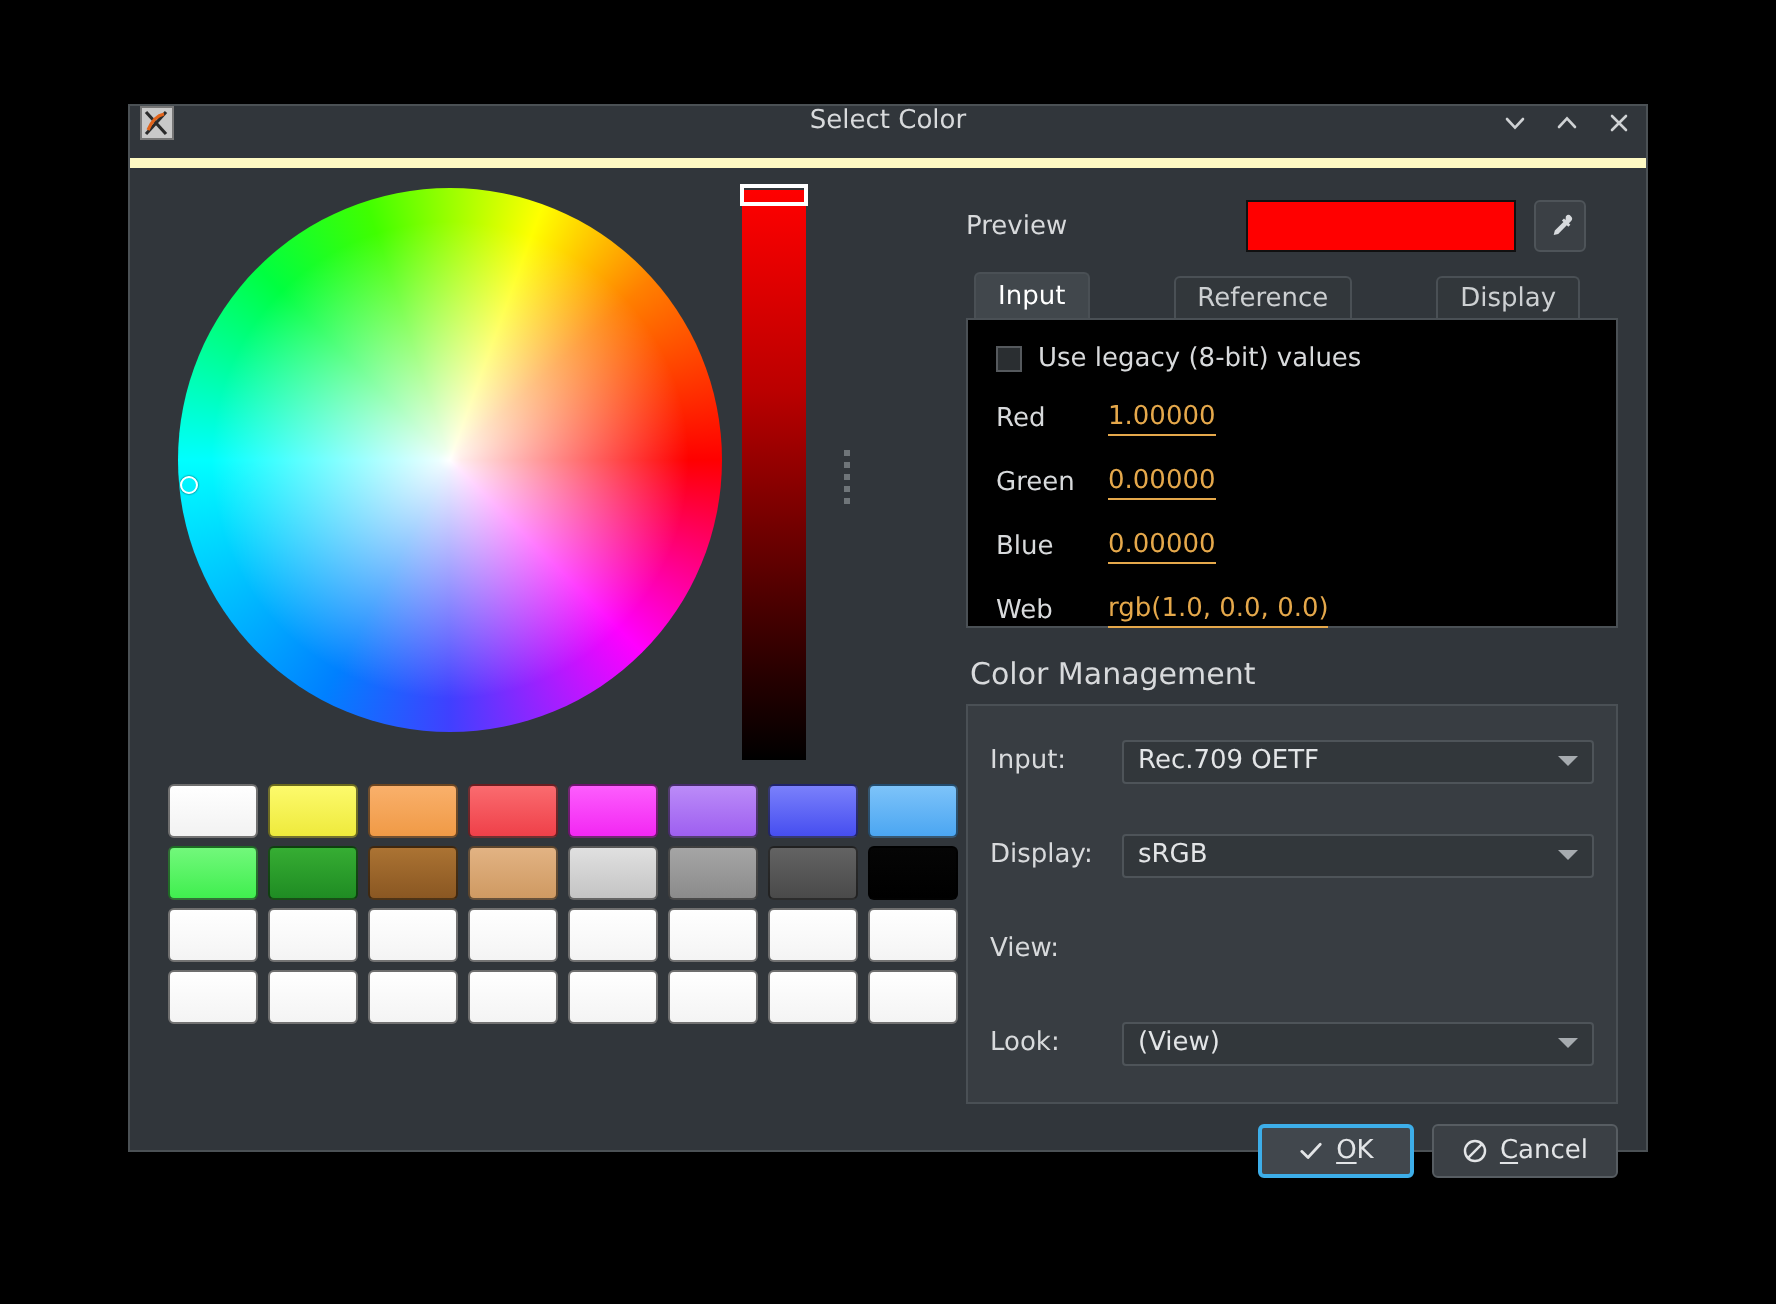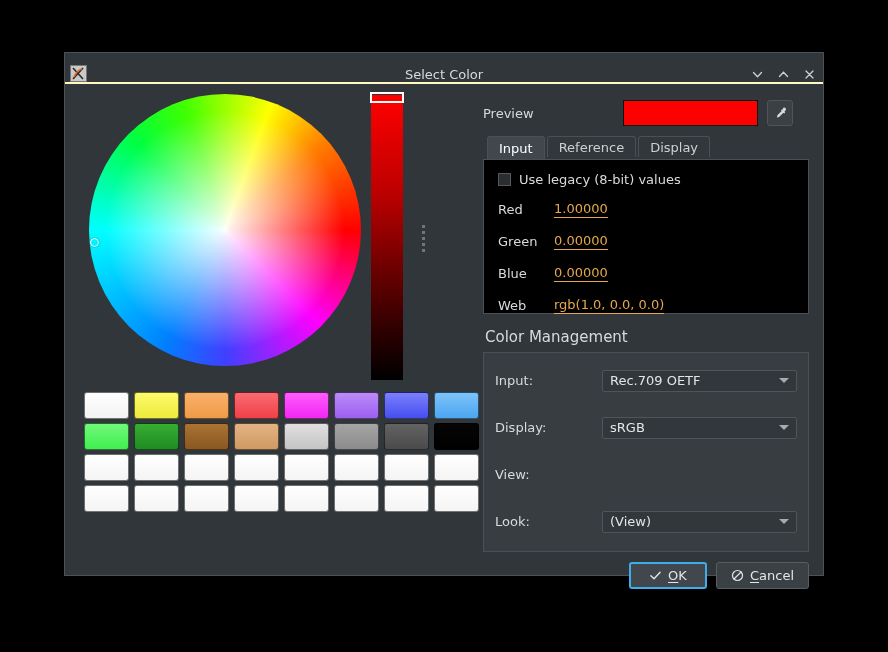--- a/index.html
+++ b/index.html
@@ -24,25 +24,25 @@
     display: flex;
     flex-direction: column;
   }
 
   
   .titlebar {
     height: 31px;
     min-height: 31px;
     background: #31363b;
     display: flex;
-    align-items: flex-end;
+    align-items: flex-start;
     padding: 0 6px 0 5px;
     box-sizing: border-box;
     position: relative;
-    border-bottom: 2px solid #fef9c3;
+    border-bottom: 5px solid #fef9c3;
   }
   .app-icon {
     width: 17px;
     height: 17px;
     background: #b8b8b8;
     border: 1px solid #777;
     box-sizing: border-box;
     display: flex;
     align-items: center;
     justify-content: center;
@@ -224,23 +224,24 @@
     align-items: center;
     justify-content: center;
     cursor: pointer;
     flex: 0 0 auto;
   }
   .pick-btn svg { display:block; }
 
   
   .tabbar {
     display: flex;
-    align-items: flex-start;
+    align-items: flex-end;
     height: 23px;
     padding-left: 4px;
+    gap: 40px;
   }
   .tab {
     height: 21px;
     padding: 0 11px;
     display: flex;
     align-items: center;
     font-size: 13px;
     color: #cdd0d2;
     background: #32373b;
     border: 1px solid #4a5055;
@@ -309,21 +310,20 @@
     border: 1px solid #4a5055;
     background: #383d42;
     padding: 9px 11px 11px 11px;
     box-sizing: border-box;
   }
   .cm-row {
     display: flex;
     align-items: center;
     height: 37px;
     margin-bottom: 10px;
-    gap: 41px;
   }
   .cm-row:last-child { margin-bottom: 0; }
   .cm-label {
     color: #d8dadc;
     font-size: 13px;
     width: 66px;
     flex: 0 0 auto;
   }
   .combo {
     flex: 1;

